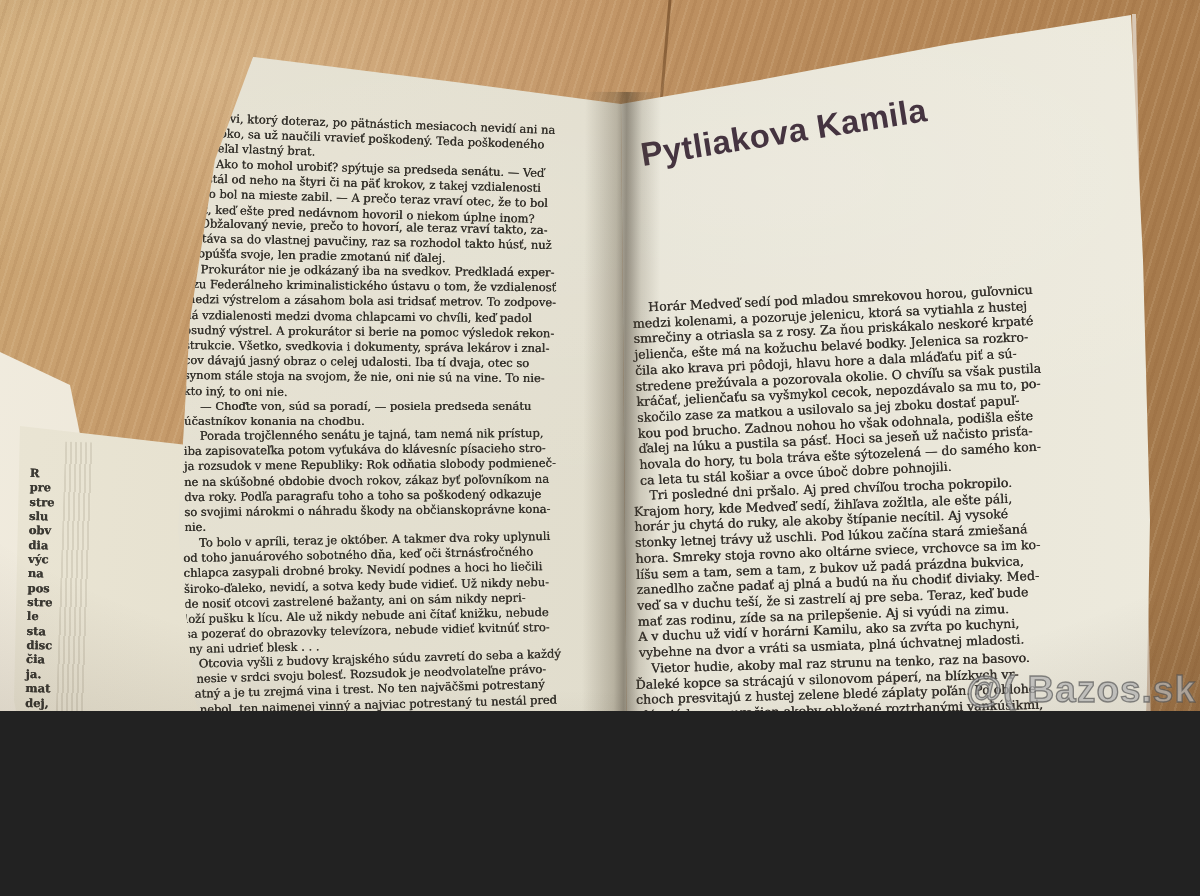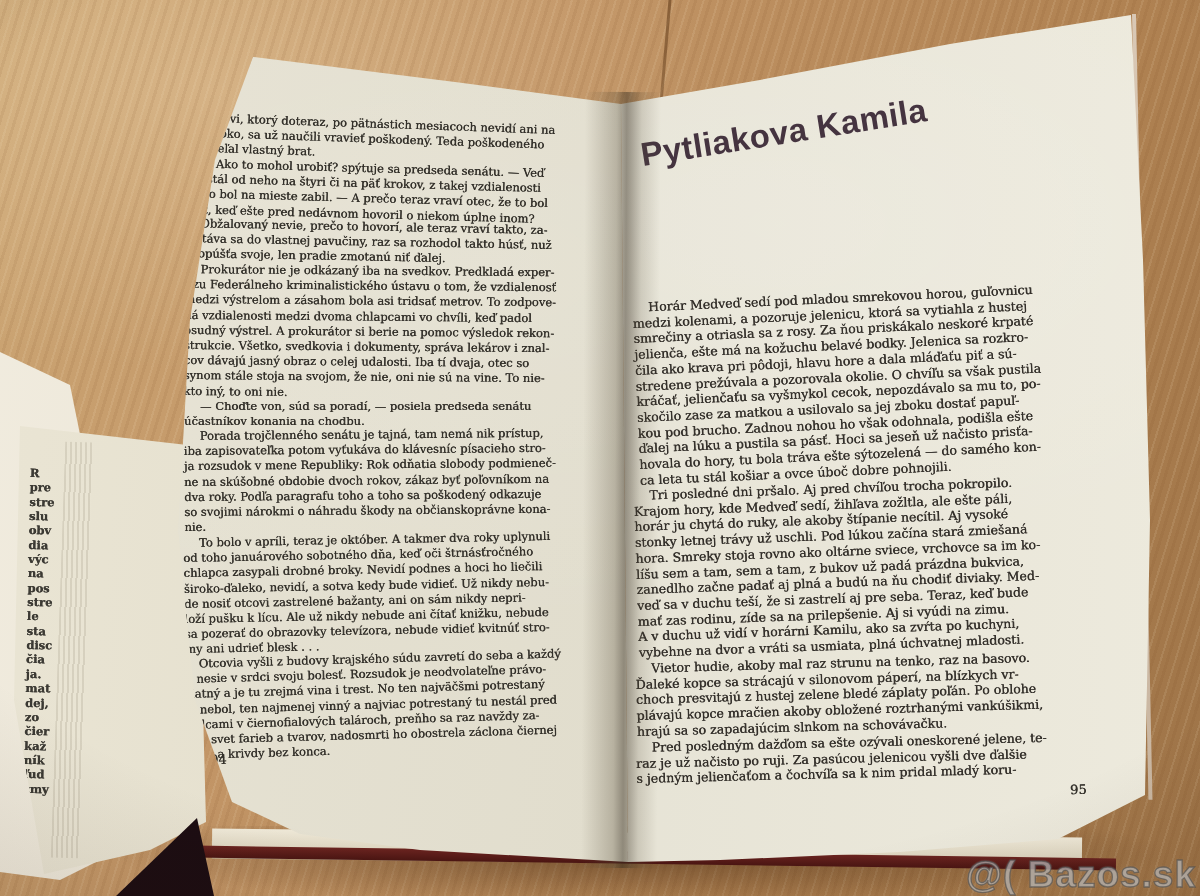--- a/index.html
+++ b/index.html
@@ -1,16 +1,16 @@
 <!DOCTYPE html>
 <html><head>
 <meta charset="utf-8">
 <style>
   html,body{margin:0;padding:0;background:#222;}
-  #scene{position:relative;width:1200px;height:896px;overflow:hidden;
+  #scene{position:relative;width:1200px;height:711px;overflow:hidden;
          font-family:"DejaVu Serif",serif;}
 
   
   .wood{position:absolute;inset:0;
     background:
       repeating-linear-gradient(107deg,
         rgba(255,240,210,0.10) 0 2px, rgba(0,0,0,0) 2px 6px,
         rgba(110,60,20,0.08) 6px 9px, rgba(0,0,0,0) 9px 14px),
       radial-gradient(60% 45% at 18% 10%, rgba(255,235,200,0.25), rgba(0,0,0,0) 70%),
       linear-gradient(115deg,#cda876 0%,#c29566 35%,#b08252 70%,#9d7347 100%);}

